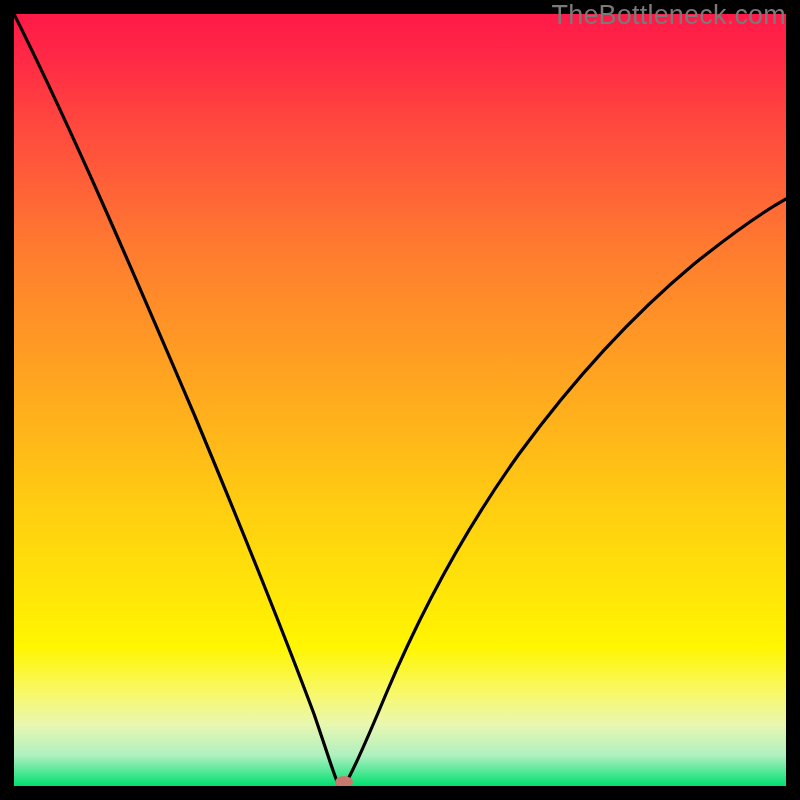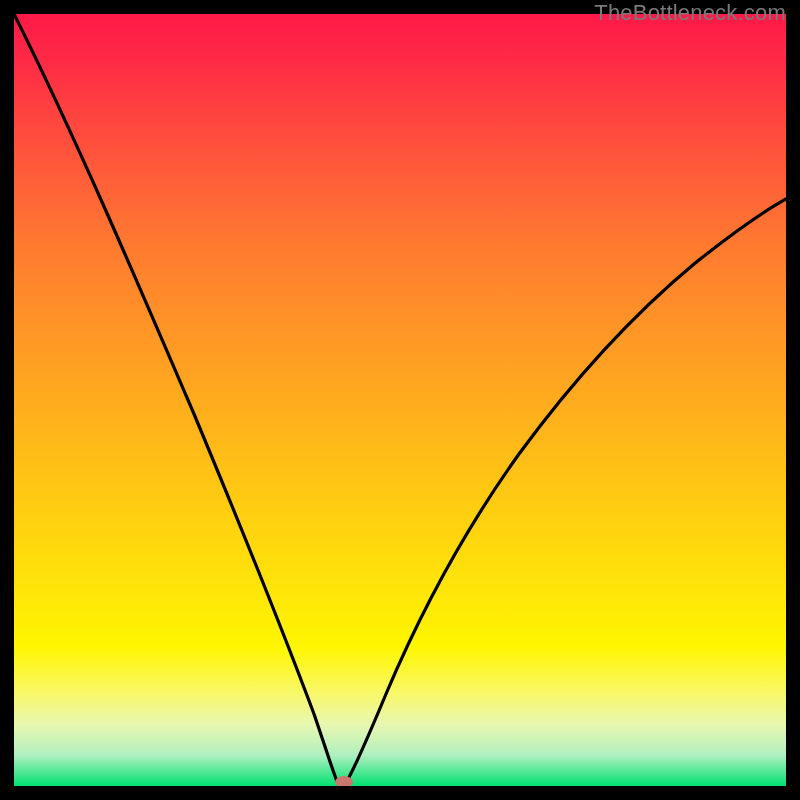--- a/index.html
+++ b/index.html
@@ -57,21 +57,21 @@
     stroke-linecap: round;
   }
   .marker {
     fill: #c97870;
   }
   .watermark {
     position: absolute;
     top: 0px;
     right: 14px;
     color: #7a7a7a;
-    font-size: 22px;
+    font-size: 27px;
     font-weight: 500;
     letter-spacing: 0.2px;
   }
 </style>
 </head>
 <body>
 
 <div class="outer">
   <div class="plot">
     <div class="gradient"></div>

